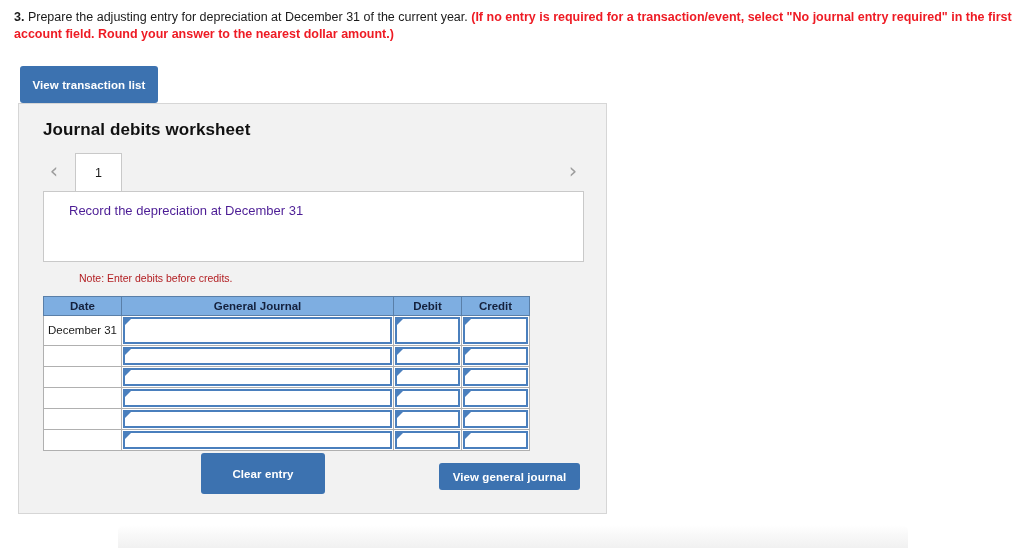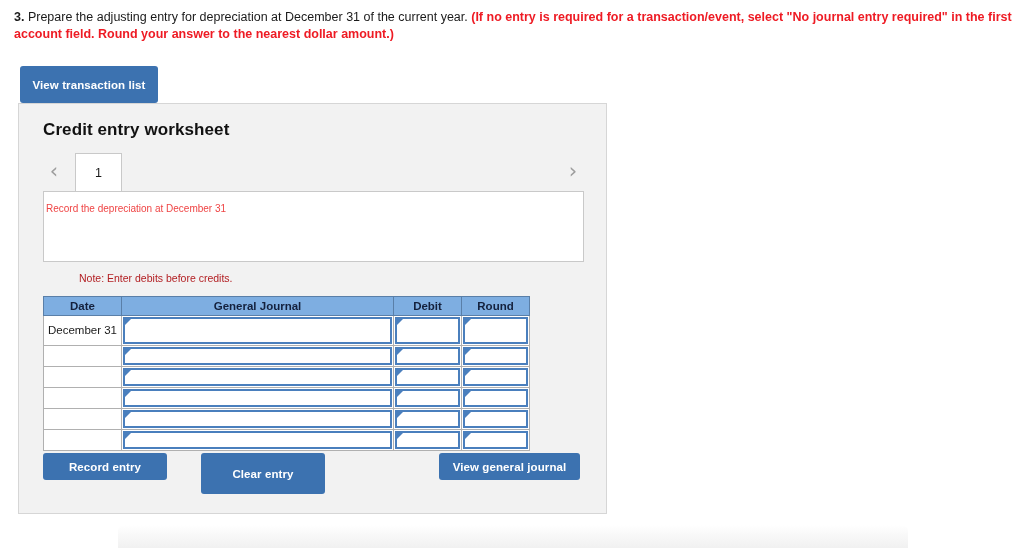--- a/index.html
+++ b/index.html
@@ -103,23 +103,23 @@
   
   .descbox {
     position: absolute;
     left: 24px; top: 87px;
     width: 541px; height: 71px;
     background: #ffffff;
     border: 1px solid #c9c9c9;
   }
   .descbox .text {
     position: absolute;
-    left: 2px; top: 11px;
-    font-size: 10px;
-    color: #ef4444;
+    left: 25px; top: 11px;
+    font-size: 13px;
+    color: #4c1d95;
   }
 
   .note {
     position: absolute;
     left: 24px; top: 168px;
     font-size: 10.5px;
     color: #b32024;
     margin-left: 36px;
   }
 
@@ -175,21 +175,21 @@
     left: 0; top: 0;
     border-top: 6px solid #4a7fbd;
     border-right: 6px solid transparent;
   }
   tr.row-tall td { height: 30px; }
   tr.row-std  td { height: 21px; }
 
   
   .btn-record { position: absolute; left: 24px;  top: 349px; width: 124px; height: 27px; }
   .btn-clear  { position: absolute; left: 182px; top: 349px; width: 124px; height: 41px; }
-  .btn-viewgj { position: absolute; left: 420px; top: 349px; width: 141px; height: 27px; }
+  .btn-viewgj { position: absolute; left: 420px; top: 359px; width: 141px; height: 27px; }
 
   
   .bottom-shade {
     position: absolute;
     left: 118px; top: 525px;
     width: 790px; height: 23px;
     background: linear-gradient(to bottom, #ffffff 0%, #f6f6f6 60%, #f1f1f1 100%);
     border-radius: 6px 6px 0 0;
   }
 </style>
@@ -199,21 +199,21 @@
 <div id="root">
 
   <div class="prompt">
     <span class="qnum">3.</span><span> Prepare the adjusting entry for depreciation at December 31 of the current year. </span><span class="redbold">(If no entry is required for a transaction/event, select "No journal entry required" in the first account field. Round your answer to the nearest dollar amount.)</span>
   </div>
 
   <button class="btn btn-view-transaction">View transaction list</button>
 
   <div class="panel">
 
-    <div class="panel-title">Credit entry worksheet</div>
+    <div class="panel-title">Journal debits worksheet</div>
 
     <div class="tabstrip">
       <div class="arrow arrow-prev">‹</div>
       <div class="tab">1</div>
       <div class="arrow arrow-next">›</div>
     </div>
 
     <div class="descbox">
       <div class="text">Record the depreciation at December 31</div>
     </div>
@@ -225,21 +225,21 @@
         <col class="col-date">
           <col class="col-gj">
           <col class="col-debit">
           <col class="col-credit">
       </colgroup>
       <thead>
         <tr>
           <th class="col-date">Date</th>
           <th class="col-gj">General Journal</th>
           <th class="col-debit">Debit</th>
-          <th class="col-credit">Round</th>
+          <th class="col-credit">Credit</th>
         </tr>
       </thead>
       <tbody>
         <tr class="row-tall">
           <td class="date-cell">December 31</td>
           <td class="fieldcell">
               <div class="field"></div>
             </td>
           <td class="fieldcell">
               <div class="field"></div>
@@ -304,19 +304,18 @@
           <td class="fieldcell">
               <div class="field"></div>
             </td>
           <td class="fieldcell">
               <div class="field"></div>
             </td>
         </tr>
       </tbody>
     </table>
 
-    <button class="btn btn-record">Record entry</button>
     <button class="btn btn-clear">Clear entry</button>
     <button class="btn btn-viewgj">View general journal</button>
   </div>
 
   <div class="bottom-shade"></div>
 </div>
 
 </body></html>

